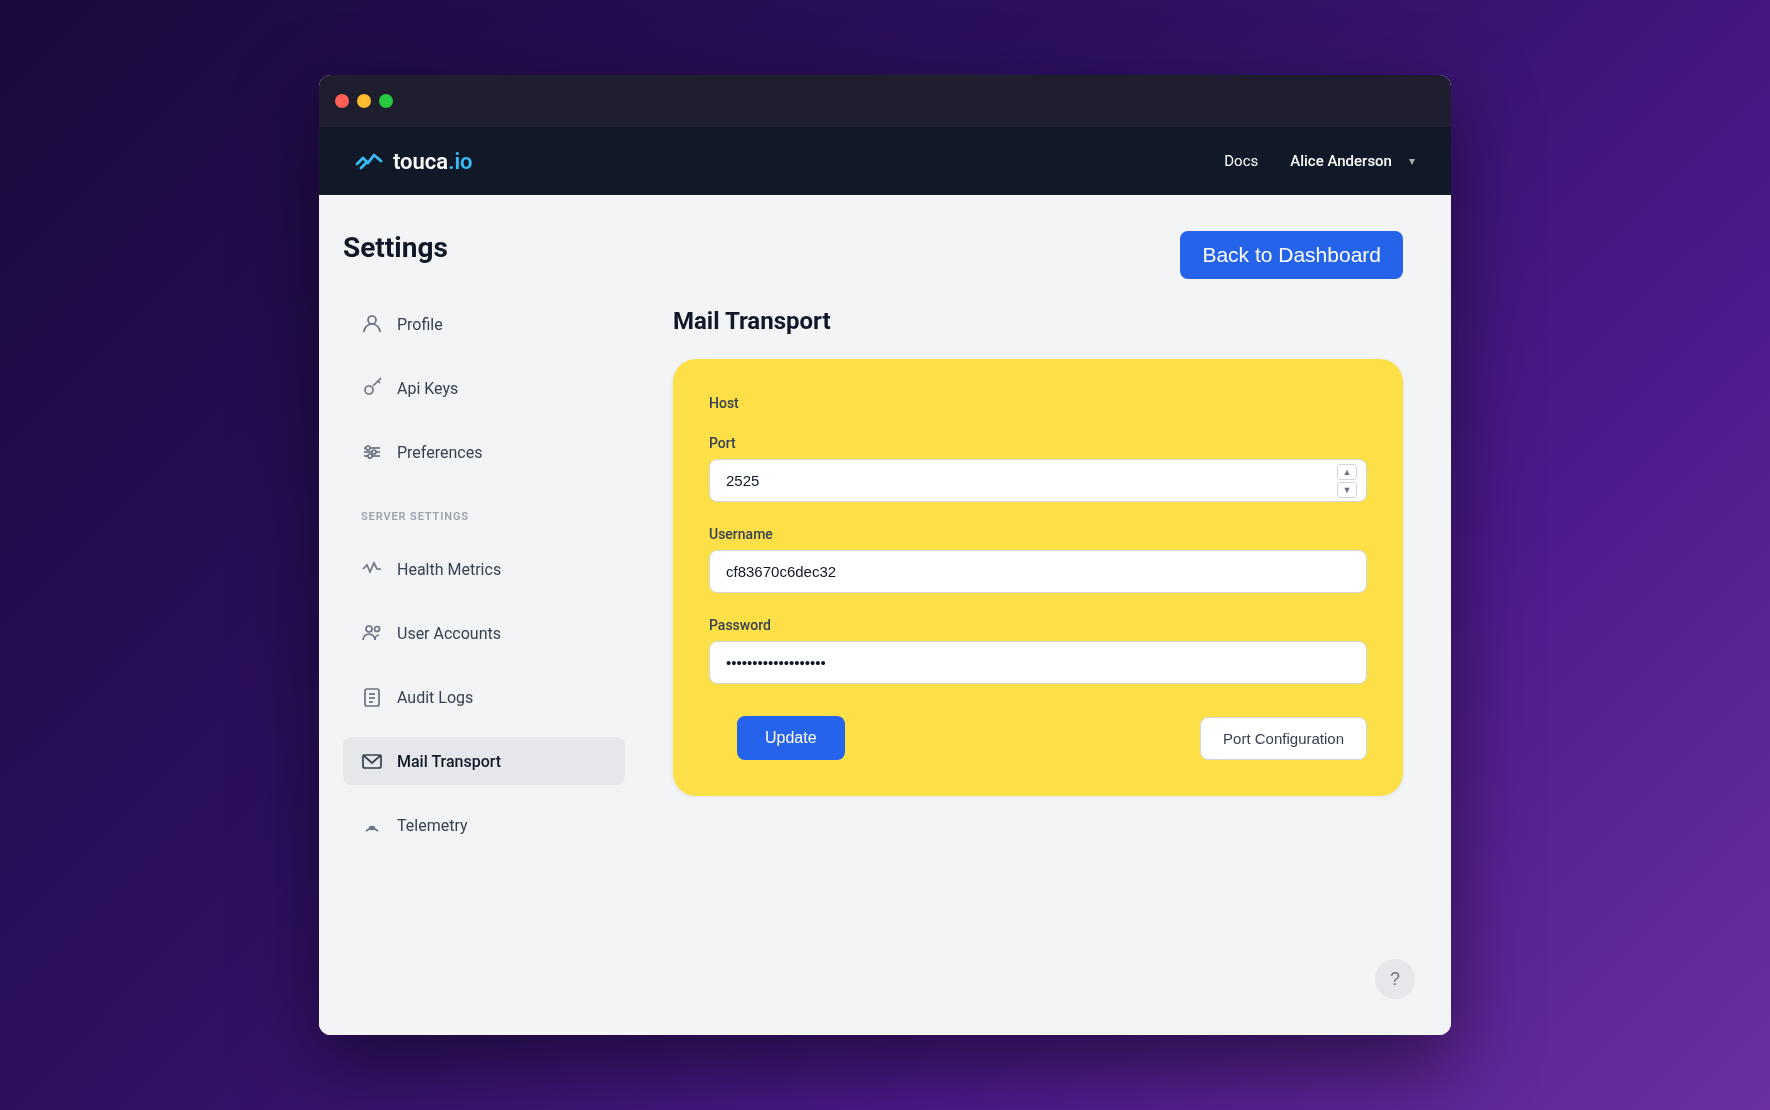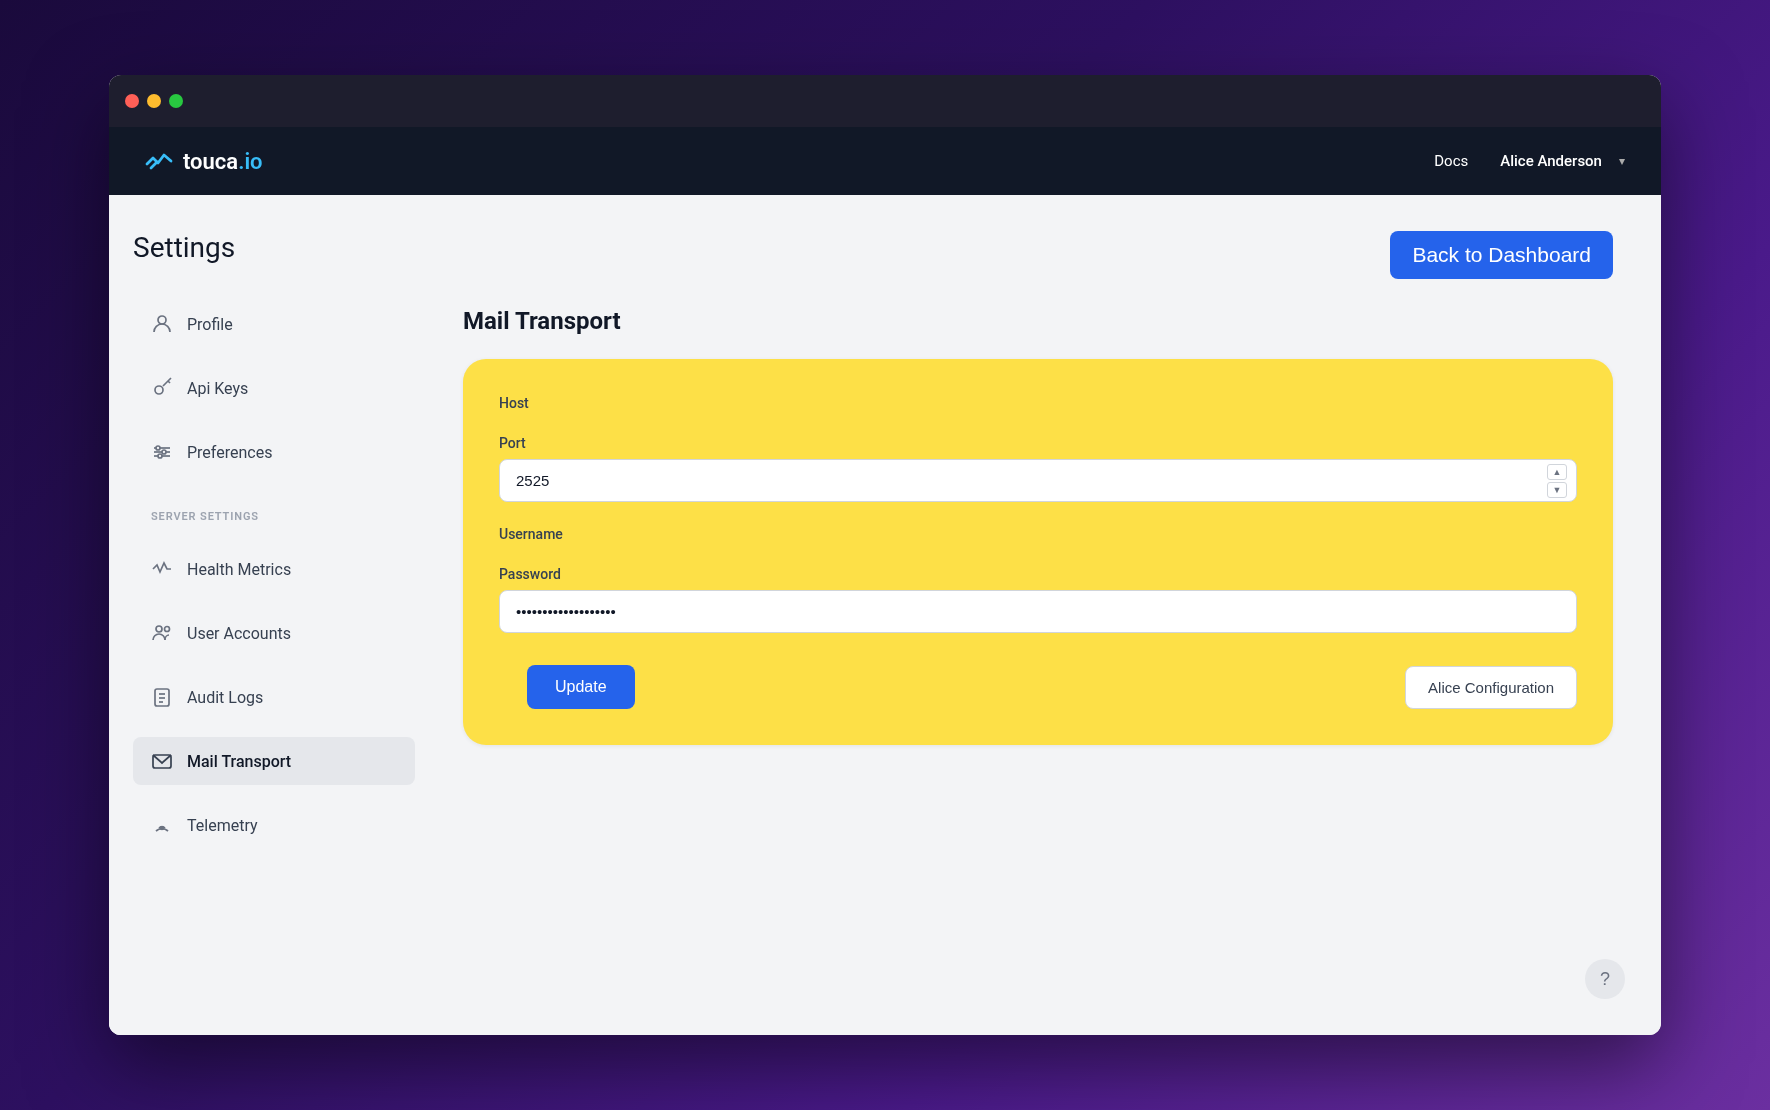--- a/index.html
+++ b/index.html
@@ -6,21 +6,21 @@
     body {
       font-family: -apple-system, BlinkMacSystemFont, 'Segoe UI', Roboto, sans-serif;
       background: linear-gradient(135deg, #1a0a3c 0%, #2d1060 40%, #4a1a8a 70%, #6b2fa0 100%);
       width: 1770px;
       height: 1110px;
       display: flex;
       align-items: center;
       justify-content: center;
     }
     .window {
-      width: 1552px;
+      width: 1132px;
       height: 960px;
       background: #f0f0f0;
       border-radius: 12px;
       overflow: hidden;
       box-shadow: 0 30px 80px rgba(0,0,0,0.5);
       display: flex;
       flex-direction: column;
     }
     
     .titlebar {
@@ -105,21 +105,21 @@
 
     
     .sidebar {
       width: 330px;
       background: #f3f4f6;
       padding: 36px 24px;
       flex-shrink: 0;
     }
     .settings-title {
       font-size: 28px;
-      font-weight: 400;
+      font-weight: 700;
       color: #111827;
       margin-bottom: 36px;
     }
     .sidebar-nav {
       display: flex;
       flex-direction: column;
       gap: 16px;
     }
     .sidebar-item {
       display: flex;
@@ -442,30 +442,31 @@
               <input class="form-input" type="number" value="2525" style="">
               <div class="port-spinners">
                 <button class="port-spinner-btn">▲</button>
                 <button class="port-spinner-btn">▼</button>
               </div>
             </div>
           </div>
 
           <div class="form-group">
             <label class="form-label">Username</label>
+            <input class="form-input" type="text" value="cf83670c6dec32" style="">
           </div>
 
           <div class="form-group">
             <label class="form-label">Password</label>
             <input class="form-input" type="password" value="supersecretpassword" style="">
           </div>
 
           <div class="form-actions">
             <button class="update-btn">Update</button>
-            <button class="reset-btn">Alice Configuration</button>
+            <button class="reset-btn">Port Configuration</button>
           </div>
         </div>
       </div>
 
       <button class="help-btn">?</button>
     </div>
   </div>
 </div>
 
 </body></html>

